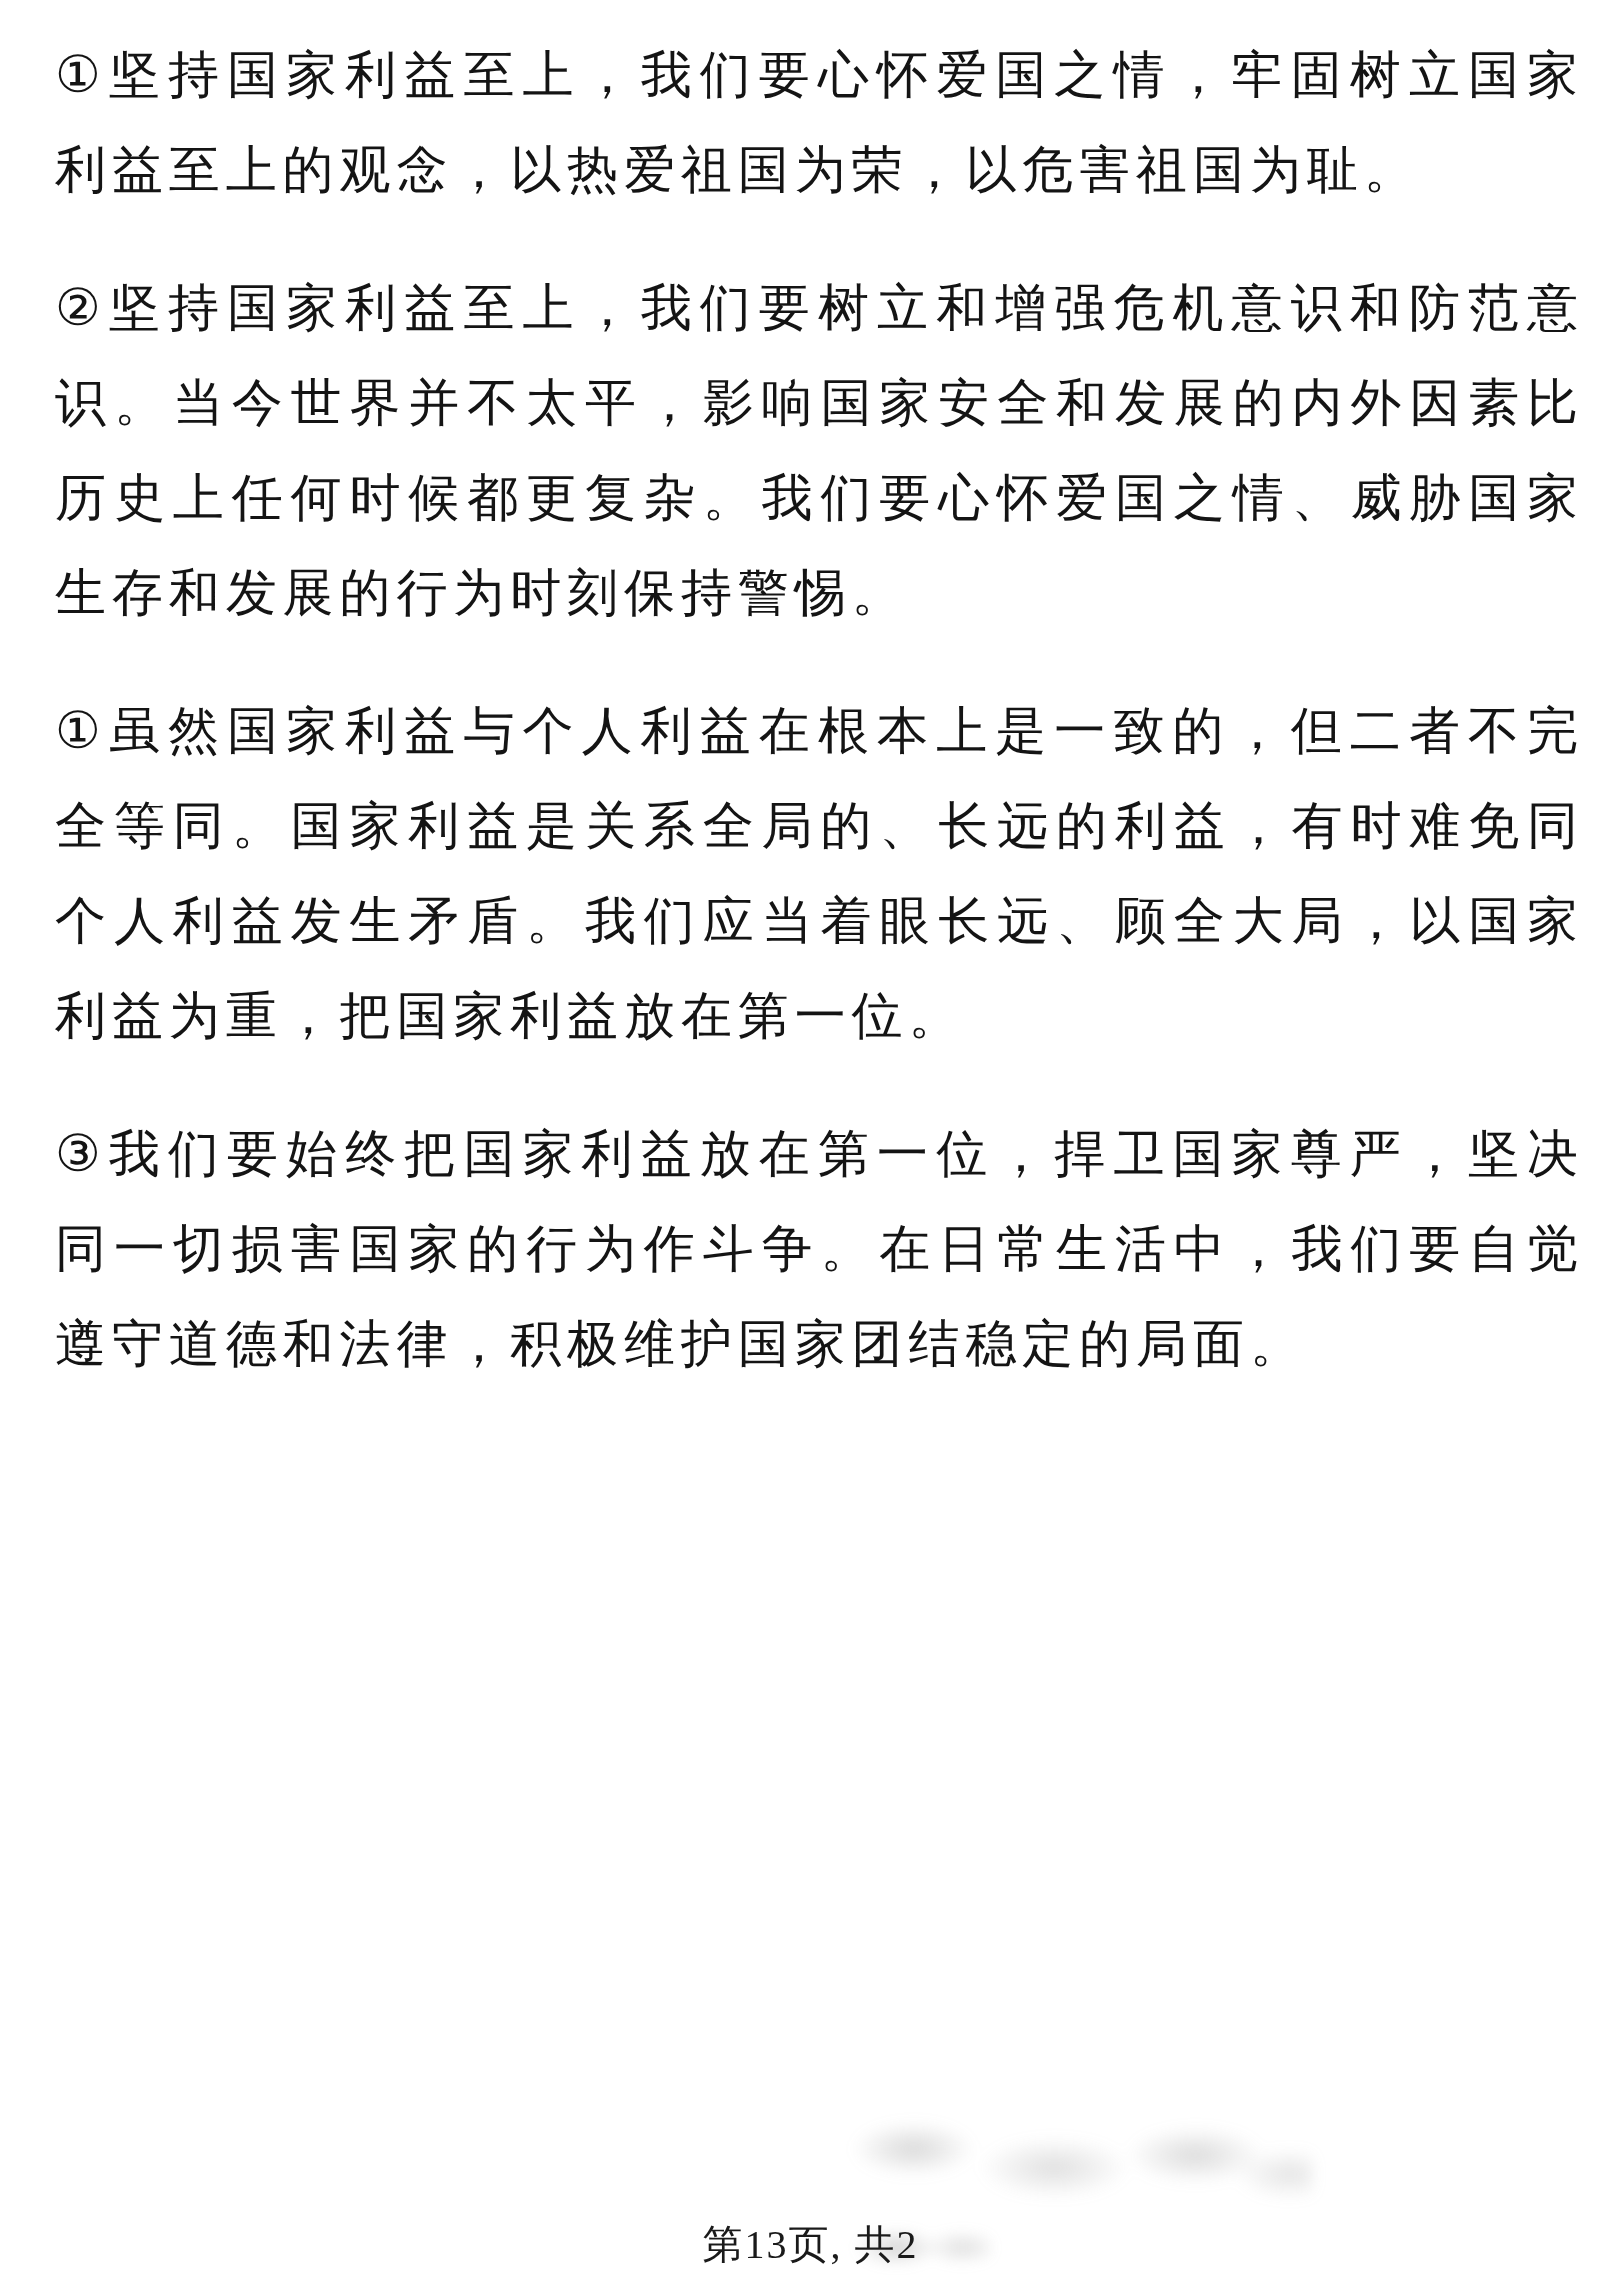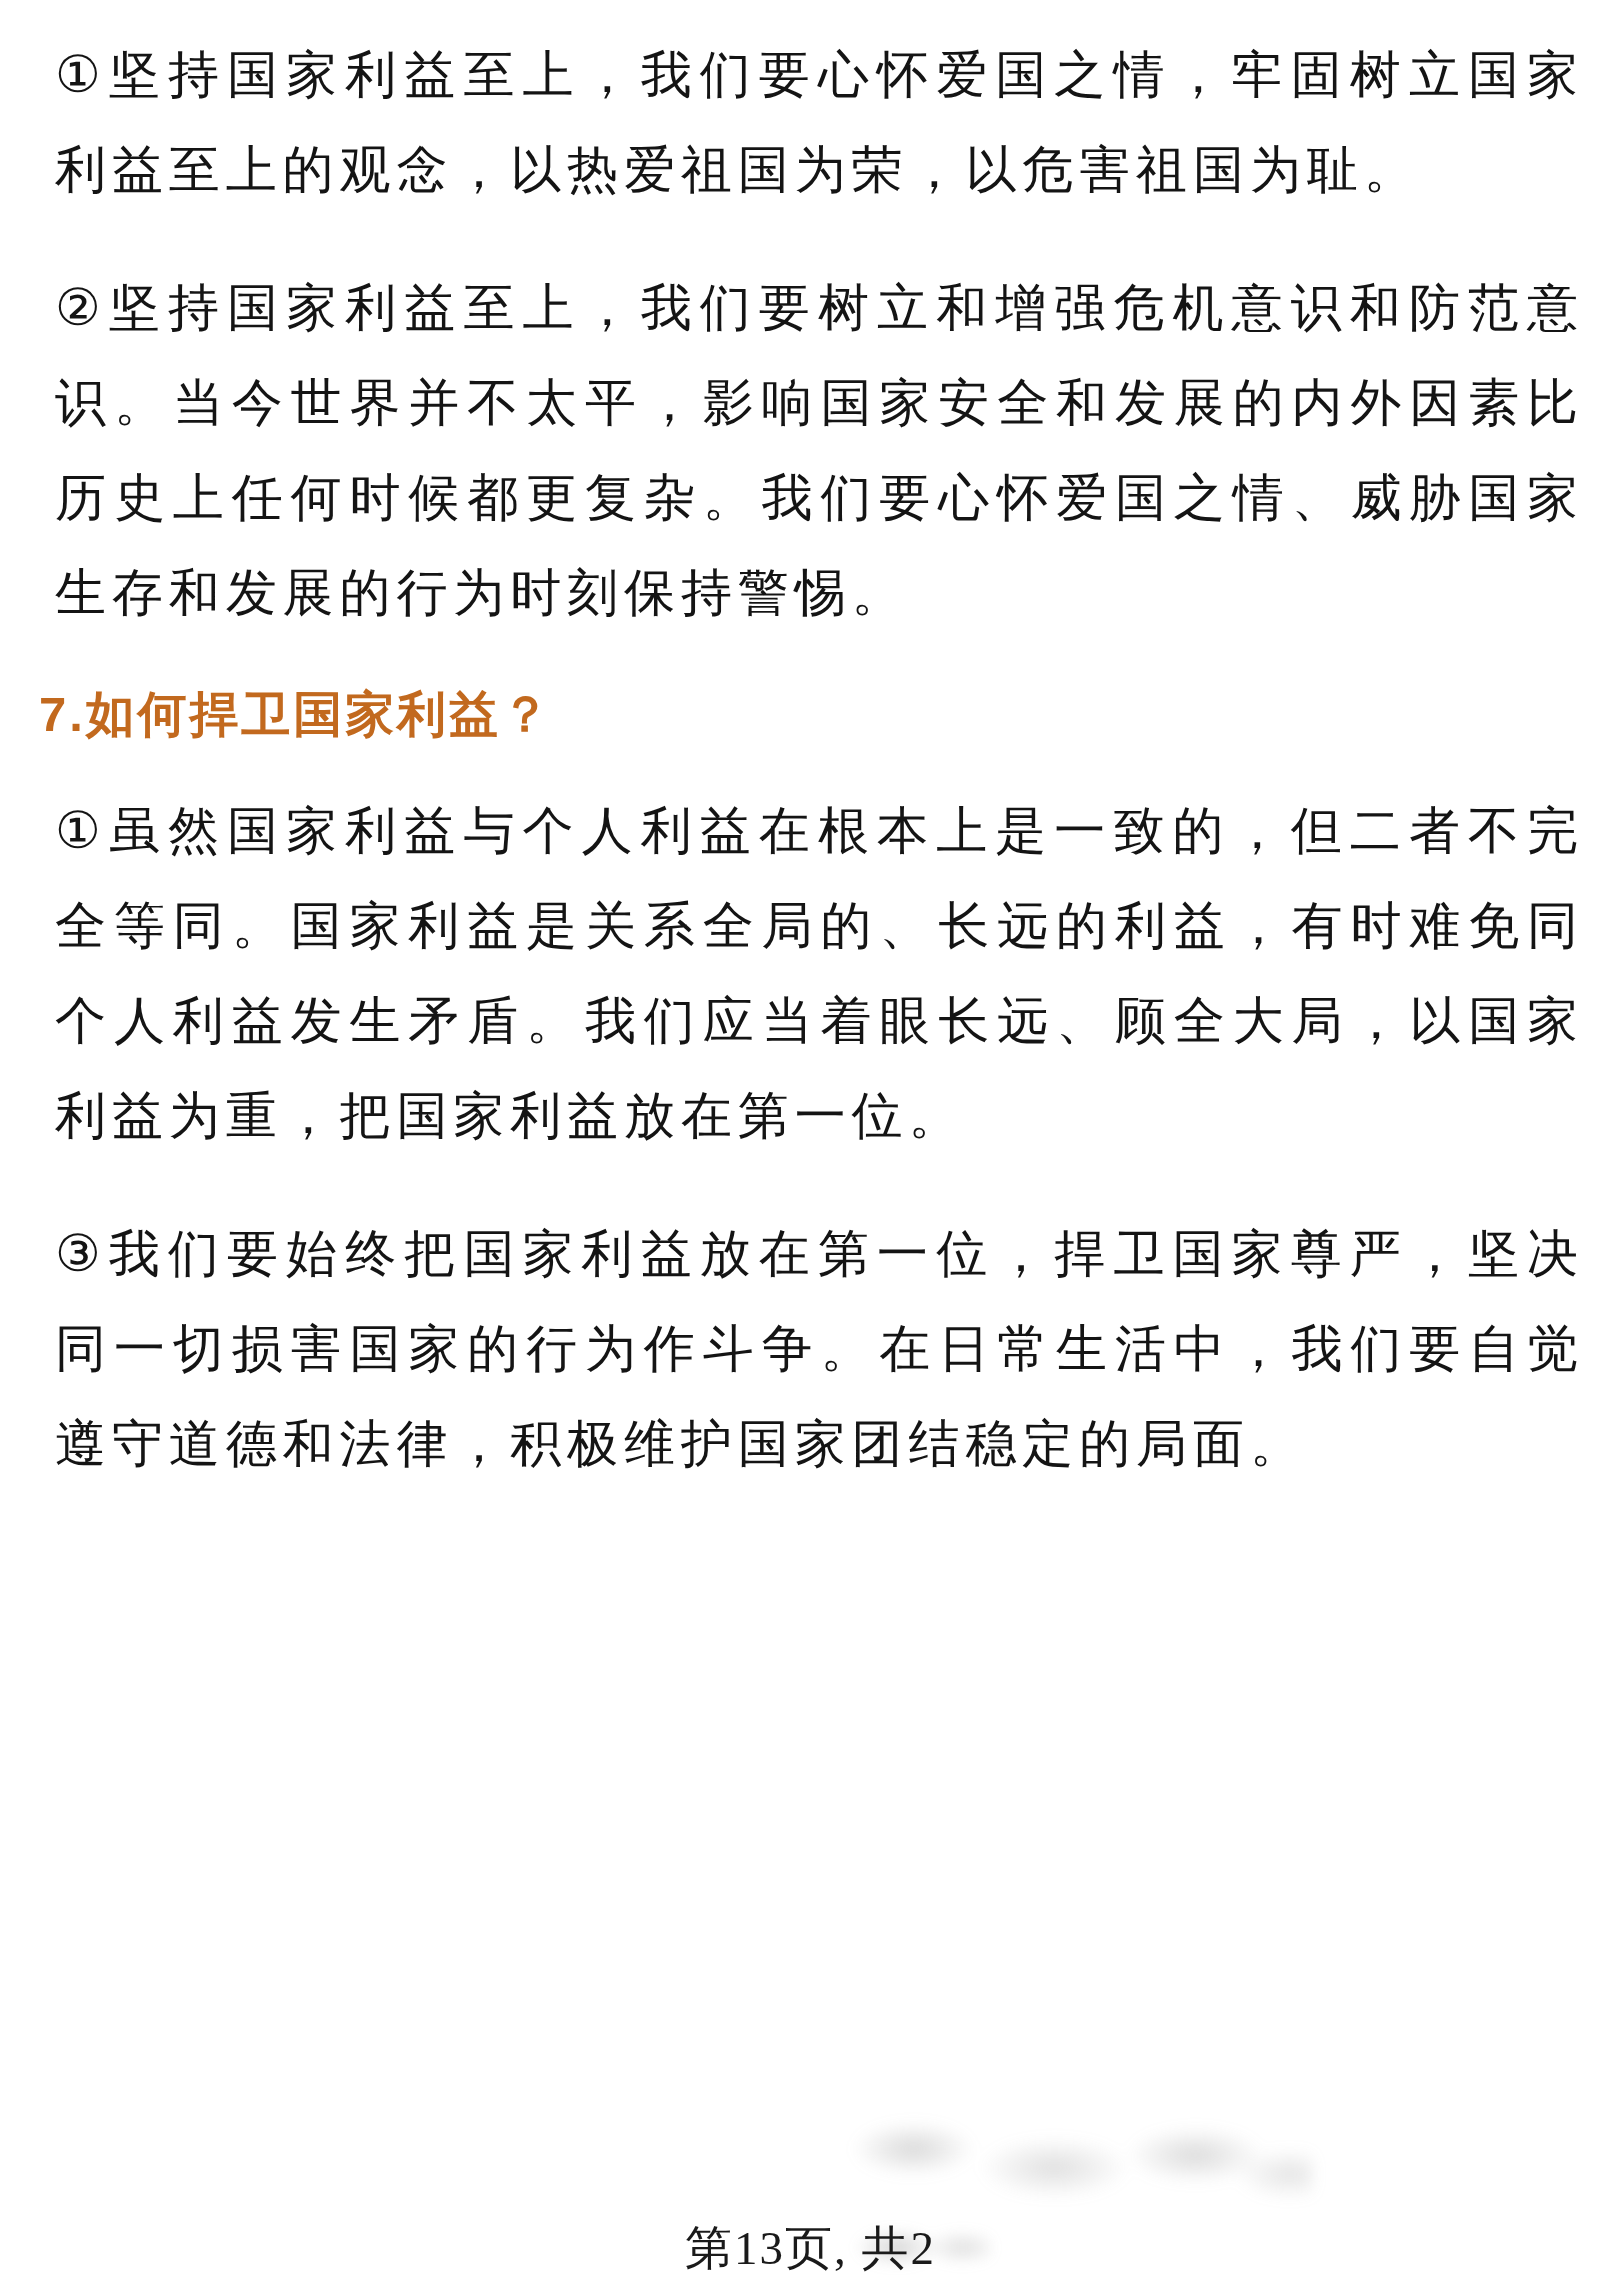--- a/index.html
+++ b/index.html
@@ -65,32 +65,31 @@
     filter: blur(5.9px);
     pointer-events: none;
   }
   .footer {
     position: absolute;
     left: 0;
     top: 2217px;
     width: 100%;
     text-align: center;
     font-family: "Liberation Serif", "DejaVu Serif", serif;
-    font-size: 47px;
+    font-size: 40px;
     color: #1a1a1a;
     letter-spacing: 2px;
   }
 </style>
 </head>
 <body>
 
 <div class="content">
   <p class="para">①坚持国家利益至上，我们要心怀爱国之情，牢固树立国家利益至上的观念，以热爱祖国为荣，以危害祖国为耻。</p>
   <p class="para">②坚持国家利益至上，我们要树立和增强危机意识和防范意识。当今世界并不太平，影响国家安全和发展的内外因素比历史上任何时候都更复杂。我们要心怀爱国之情、威胁国家生存和发展的行为时刻保持警惕。</p>
-  <h2 class="heading">7.如何捍卫国家利益？</h2>
   <p class="para">①虽然国家利益与个人利益在根本上是一致的，但二者不完全等同。国家利益是关系全局的、长远的利益，有时难免同个人利益发生矛盾。我们应当着眼长远、顾全大局，以国家利益为重，把国家利益放在第一位。</p>
   <p class="para">③我们要始终把国家利益放在第一位，捍卫国家尊严，坚决同一切损害国家的行为作斗争。在日常生活中，我们要自觉遵守道德和法律，积极维护国家团结稳定的局面。</p>
 
 </div>
 
 <div class="smudge"></div>
 <div class="smudge-footer"></div>
 
 <div class="footer">第13页, 共2</div>
 

